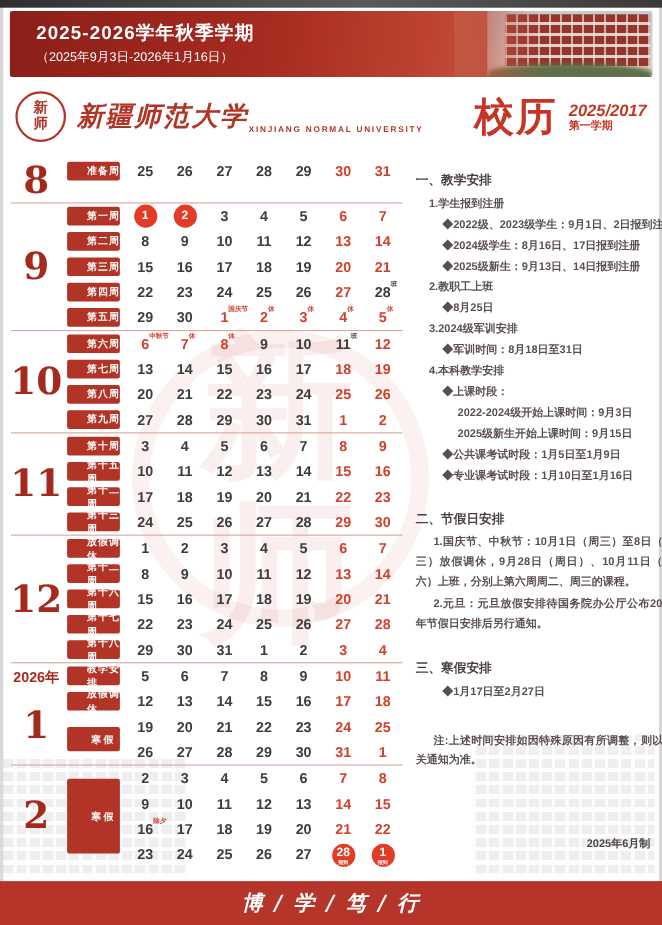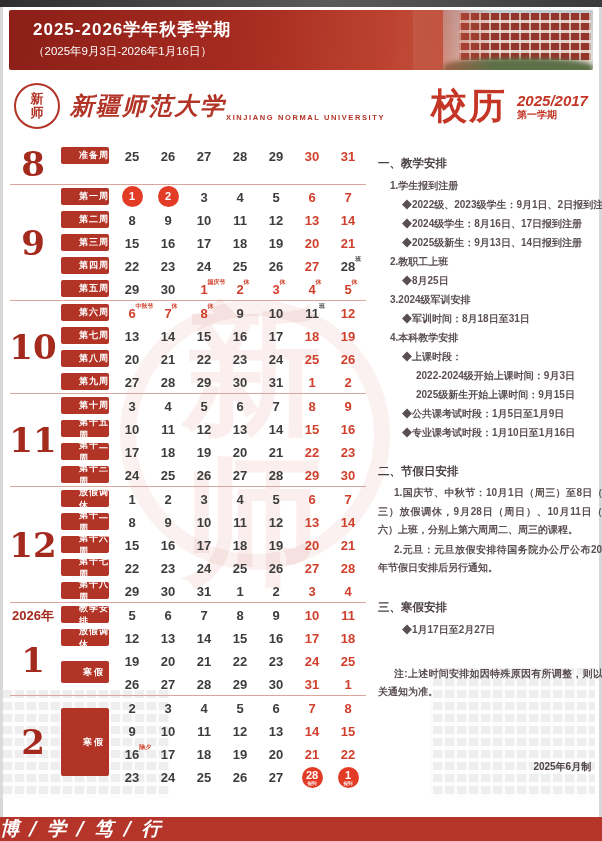--- a/index.html
+++ b/index.html
@@ -87,22 +87,22 @@
                  font-size:140px; color:rgba(191,54,43,0.08); line-height:1; }
   .ch1 { top:10px; } .ch2 { top:160px; }
   .bldg-wm { position:absolute; z-index:0; opacity:0.16; background-color:#9a9a9a; pointer-events:none;
              background-image:
                repeating-linear-gradient(0deg, rgba(255,255,255,.9) 0 4px, transparent 4px 12px),
                repeating-linear-gradient(90deg, rgba(255,255,255,.8) 0 3px, transparent 3px 12px); }
   .bwm-l { left:0; top:690px; width:170px; height:108px; }
   .bwm-r { left:430px; top:668px; width:165px; height:130px; }
 
   
-  .footer { position:absolute; left:0; right:0; bottom:0; height:24px; background:#b5352a;
-            display:flex; align-items:center; gap:36px; z-index:3; }
+  .footer { position:absolute; left:0; right:0; bottom:0; height:40px; background:#b5352a;
+            display:flex; align-items:center; justify-content:center; gap:36px; z-index:3; }
   .motto { color:#fff; font-family:"DejaVu Serif",serif; font-style:italic; font-weight:bold;
            font-size:19px; letter-spacing:2px; }
 </style>
 </head>
 <body>
 
 <div class="page">
   <div class="topstrip"></div>
 
   <div class="banner">

